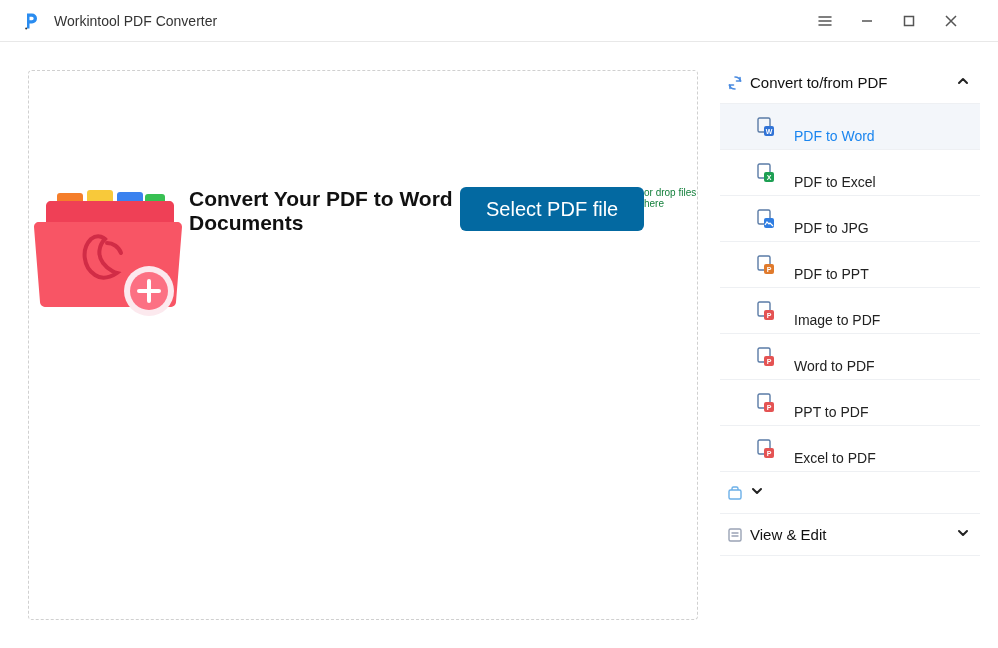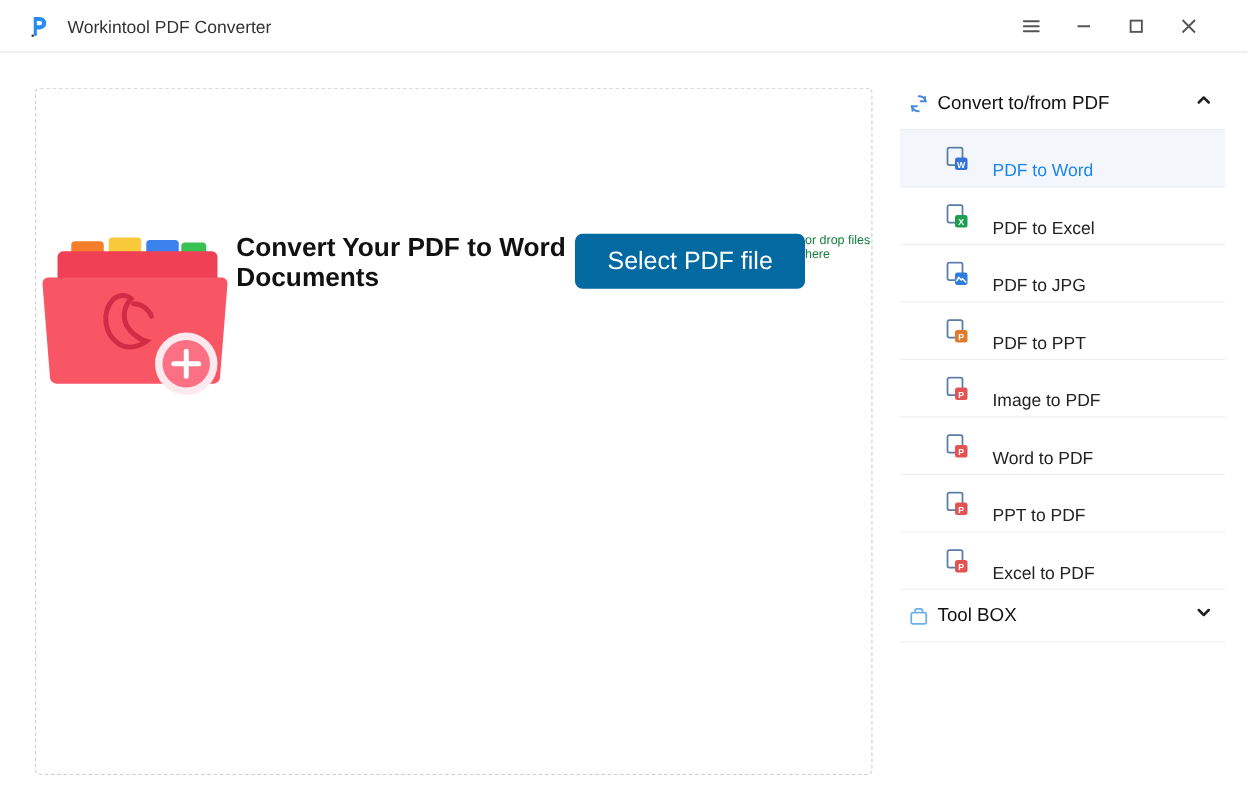--- a/index.html
+++ b/index.html
@@ -298,23 +298,36 @@
 
     </div>
 
     <div class="sb-section-hdr">
       <span class="sb-hdr-icon">
         <svg width="16" height="16" viewBox="0 0 16 16">
             <rect x="2" y="5" width="12" height="9" rx="1.5" fill="none" stroke="#6cb0e8" stroke-width="1.4"></rect>
             <path d="M5 5V3.5A1.5 1.5 0 0 1 6.5 2h3A1.5 1.5 0 0 1 11 3.5V5" fill="none" stroke="#6cb0e8" stroke-width="1.4"></path>
           </svg>
       </span>
-      <span class="sb-hdr-label">Tool BOX</span>
       <span class="sb-chevron">
         <svg width="14" height="14" viewBox="0 0 14 14">
             <path d="M3 5l4 4 4-4" fill="none" stroke="#222" stroke-width="2" stroke-linecap="round" stroke-linejoin="round"></path>
           </svg>
       </span>
     </div>
 
+    <div class="sb-section-hdr">
+      <span class="sb-hdr-icon">
+        <svg width="16" height="16" viewBox="0 0 16 16">
+            <rect x="2" y="2" width="12" height="12" rx="1.5" fill="none" stroke="#9aa3b5" stroke-width="1.4"></rect>
+            <path d="M5 6h6M5 9h6" stroke="#9aa3b5" stroke-width="1.4" stroke-linecap="round"></path>
+          </svg>
+      </span>
+      <span class="sb-hdr-label">View &amp; Edit</span>
+      <span class="sb-chevron">
+        <svg width="14" height="14" viewBox="0 0 14 14">
+            <path d="M3 5l4 4 4-4" fill="none" stroke="#222" stroke-width="2" stroke-linecap="round" stroke-linejoin="round"></path>
+          </svg>
+      </span>
+    </div>
 
   </div>
 </div>
 
 </body></html>

